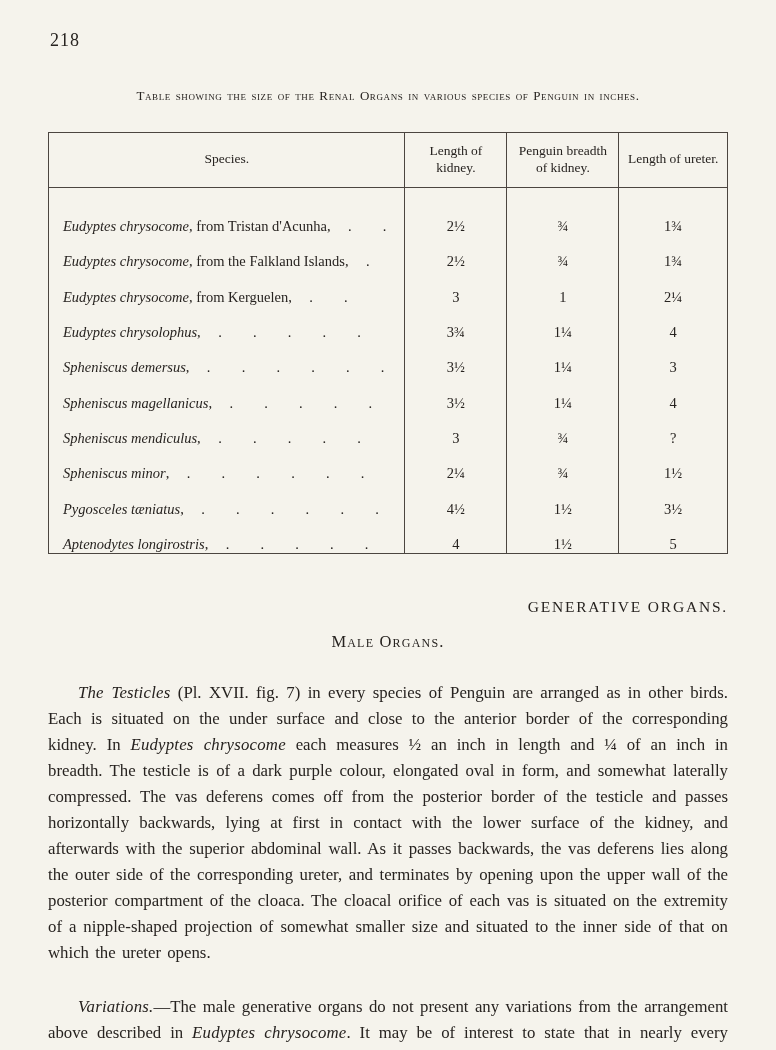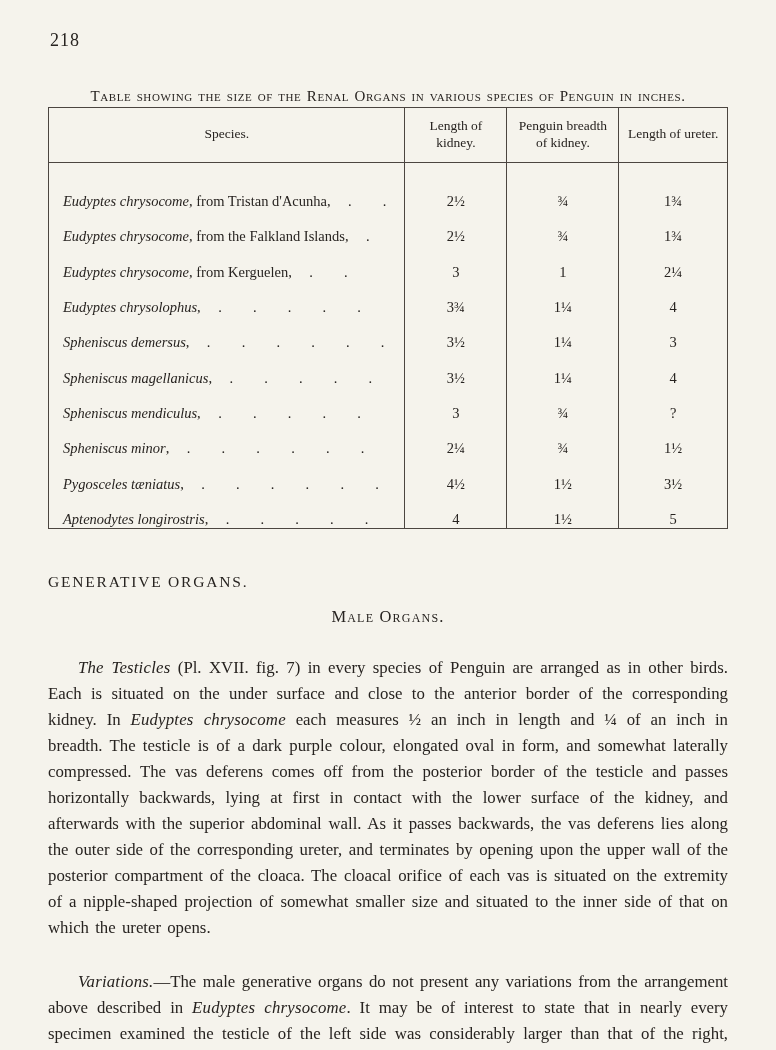--- a/index.html
+++ b/index.html
@@ -33,23 +33,23 @@
   .running-title {
     text-align: center;
     font-size: 15.5px;
     letter-spacing: 2.5px;
     padding-top: 2px;
   }
   
   .table-caption {
     text-align: center;
     font-variant: small-caps;
-    font-size: 15px;
+    font-size: 13px;
     letter-spacing: 0.6px;
-    margin-bottom: 2px;
+    margin-bottom: 28px;
     word-spacing: 1px;
   }
   
   table.renal-table {
     width: 100%;
     border-collapse: collapse;
     border: 1.5px solid #4b4540;
     background: transparent;
   }
   table.renal-table thead th {
@@ -78,21 +78,21 @@
   table.renal-table tbody tr:last-child td { padding-bottom: 0; }
   td.col-species { text-align: left; padding-left: 14px !important; }
   td.col-num { text-align: center; }
   .dots {
     word-spacing: 1.9em;
     margin-left: 1.2em;
     letter-spacing: 0;
   }
   
   .heading-1 {
-    text-align: left;
+    text-align: right;
     font-size: 15.5px;
     letter-spacing: 1.8px;
     margin-top: 44px;
   }
   .heading-2 {
     text-align: center;
     font-variant: small-caps;
     font-size: 16.5px;
     letter-spacing: 1.2px;
     margin-top: 16px;

